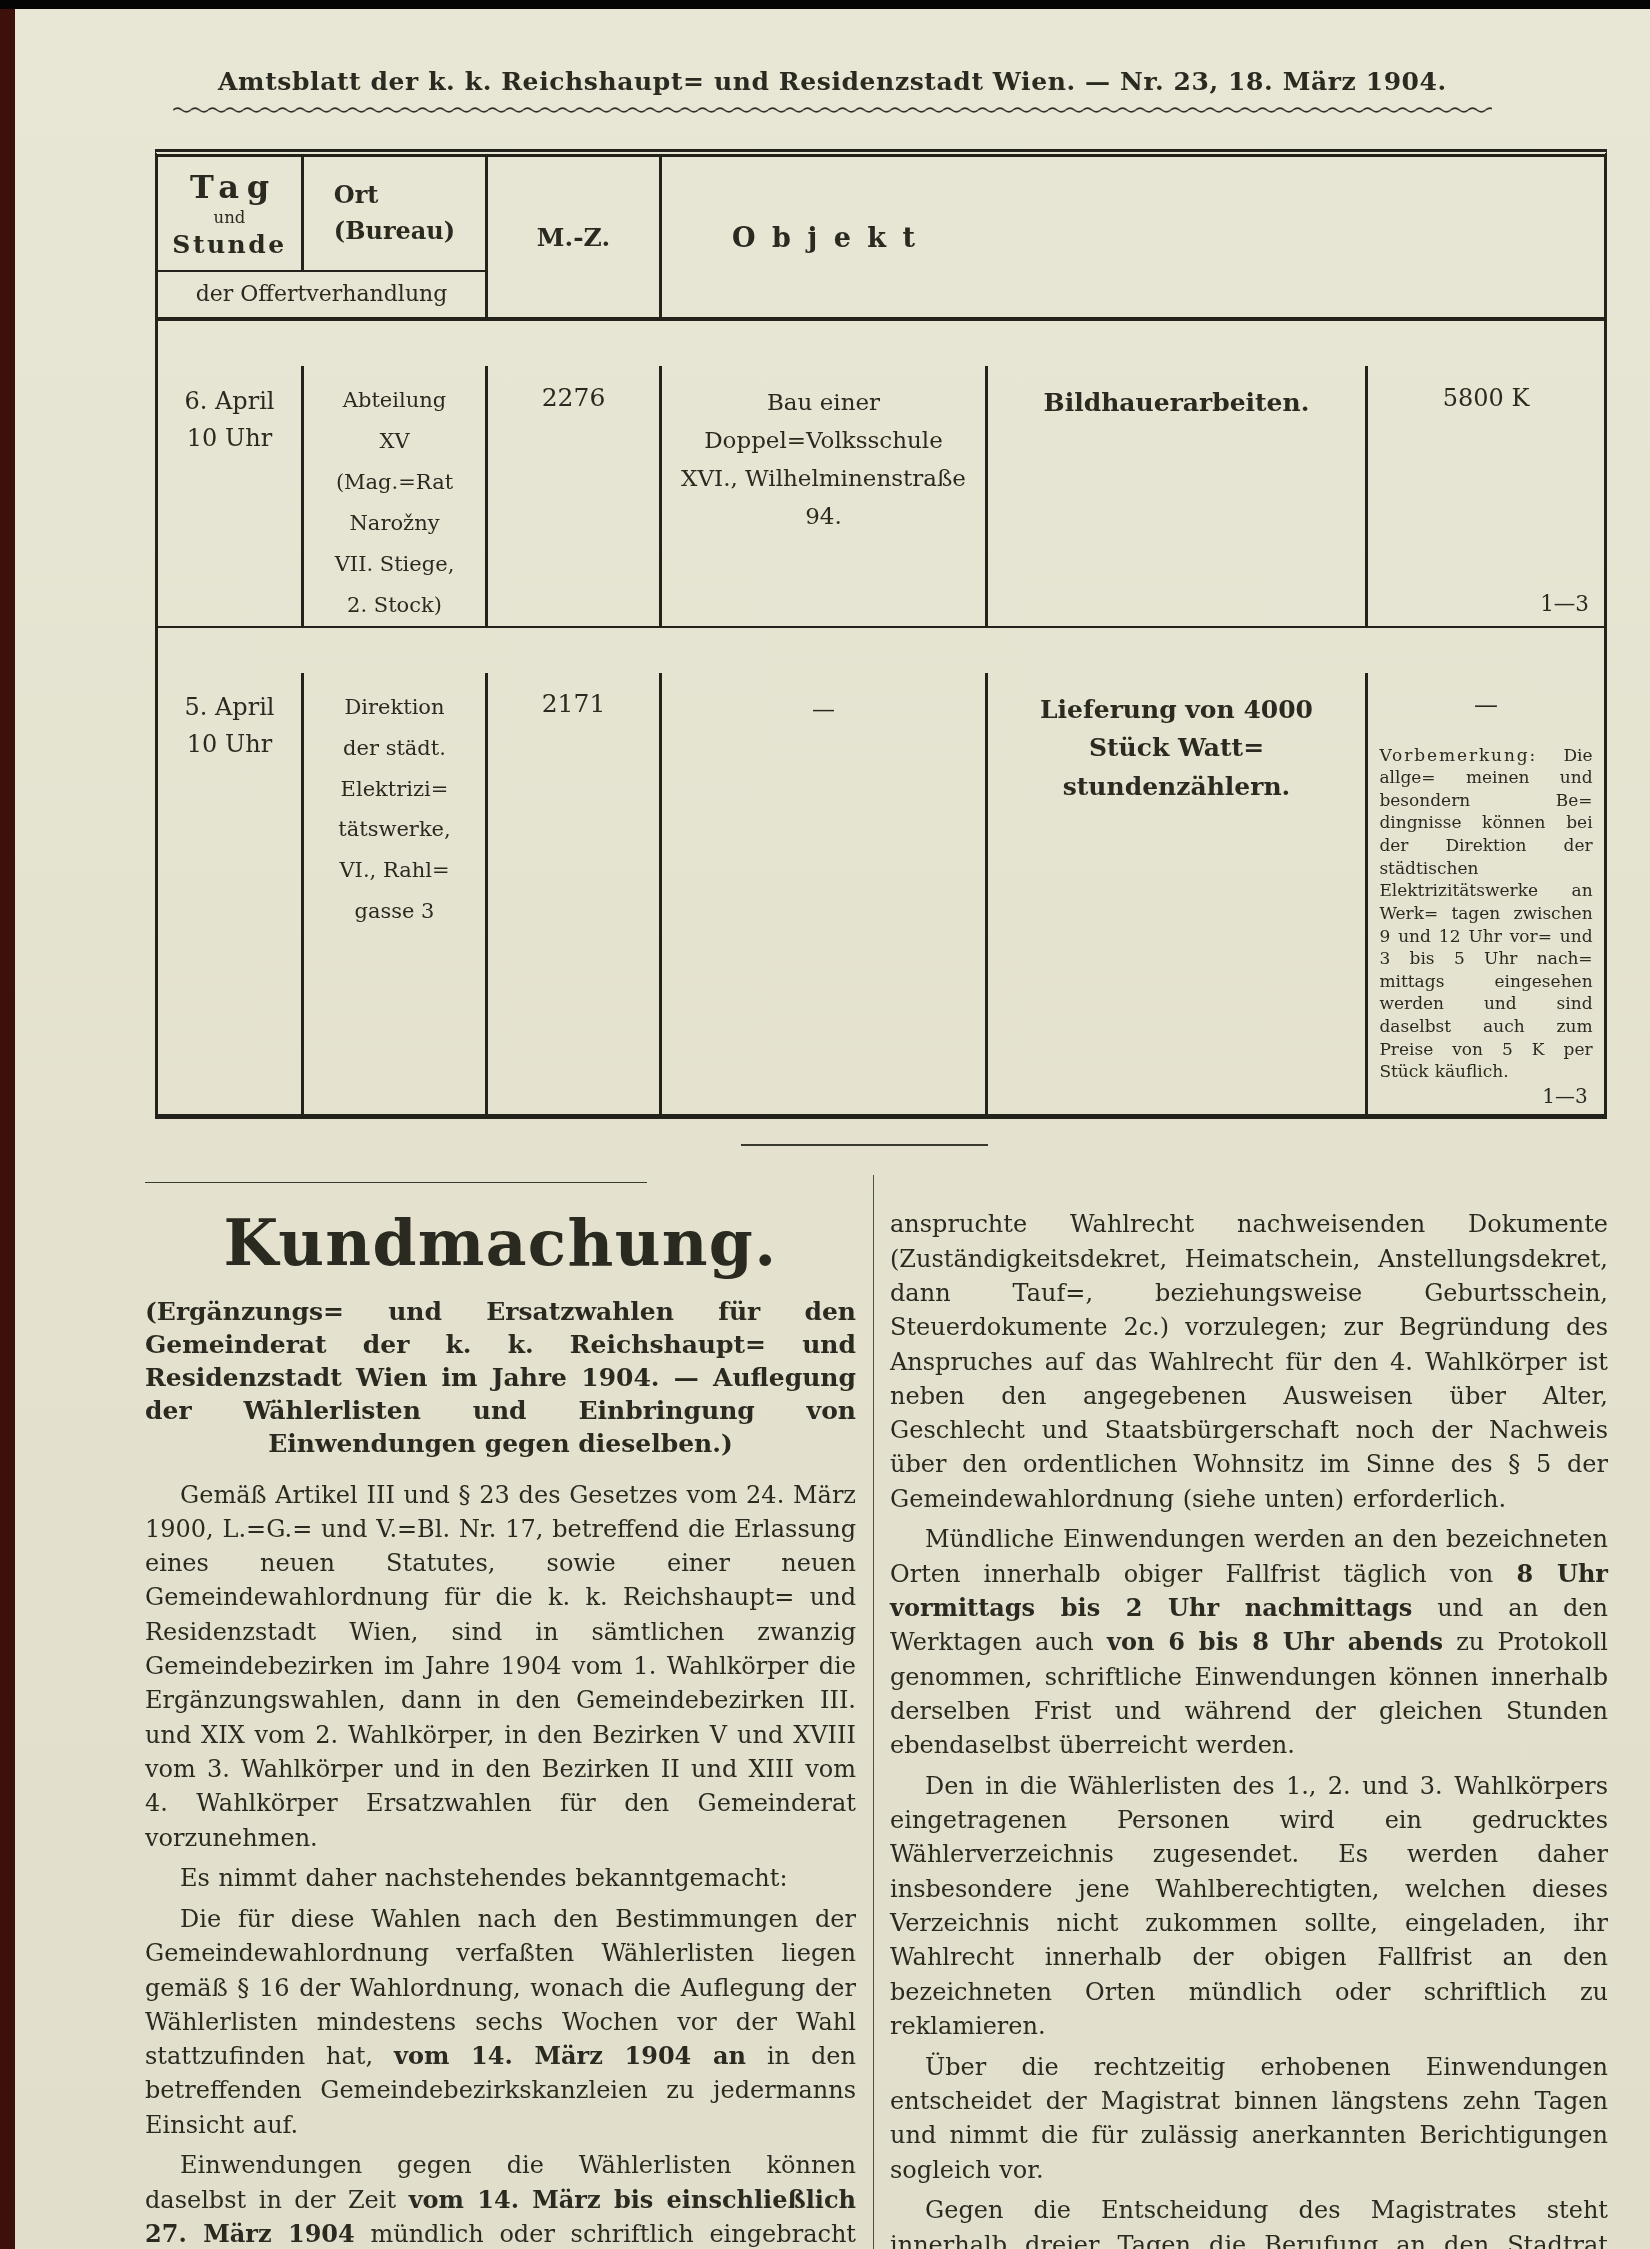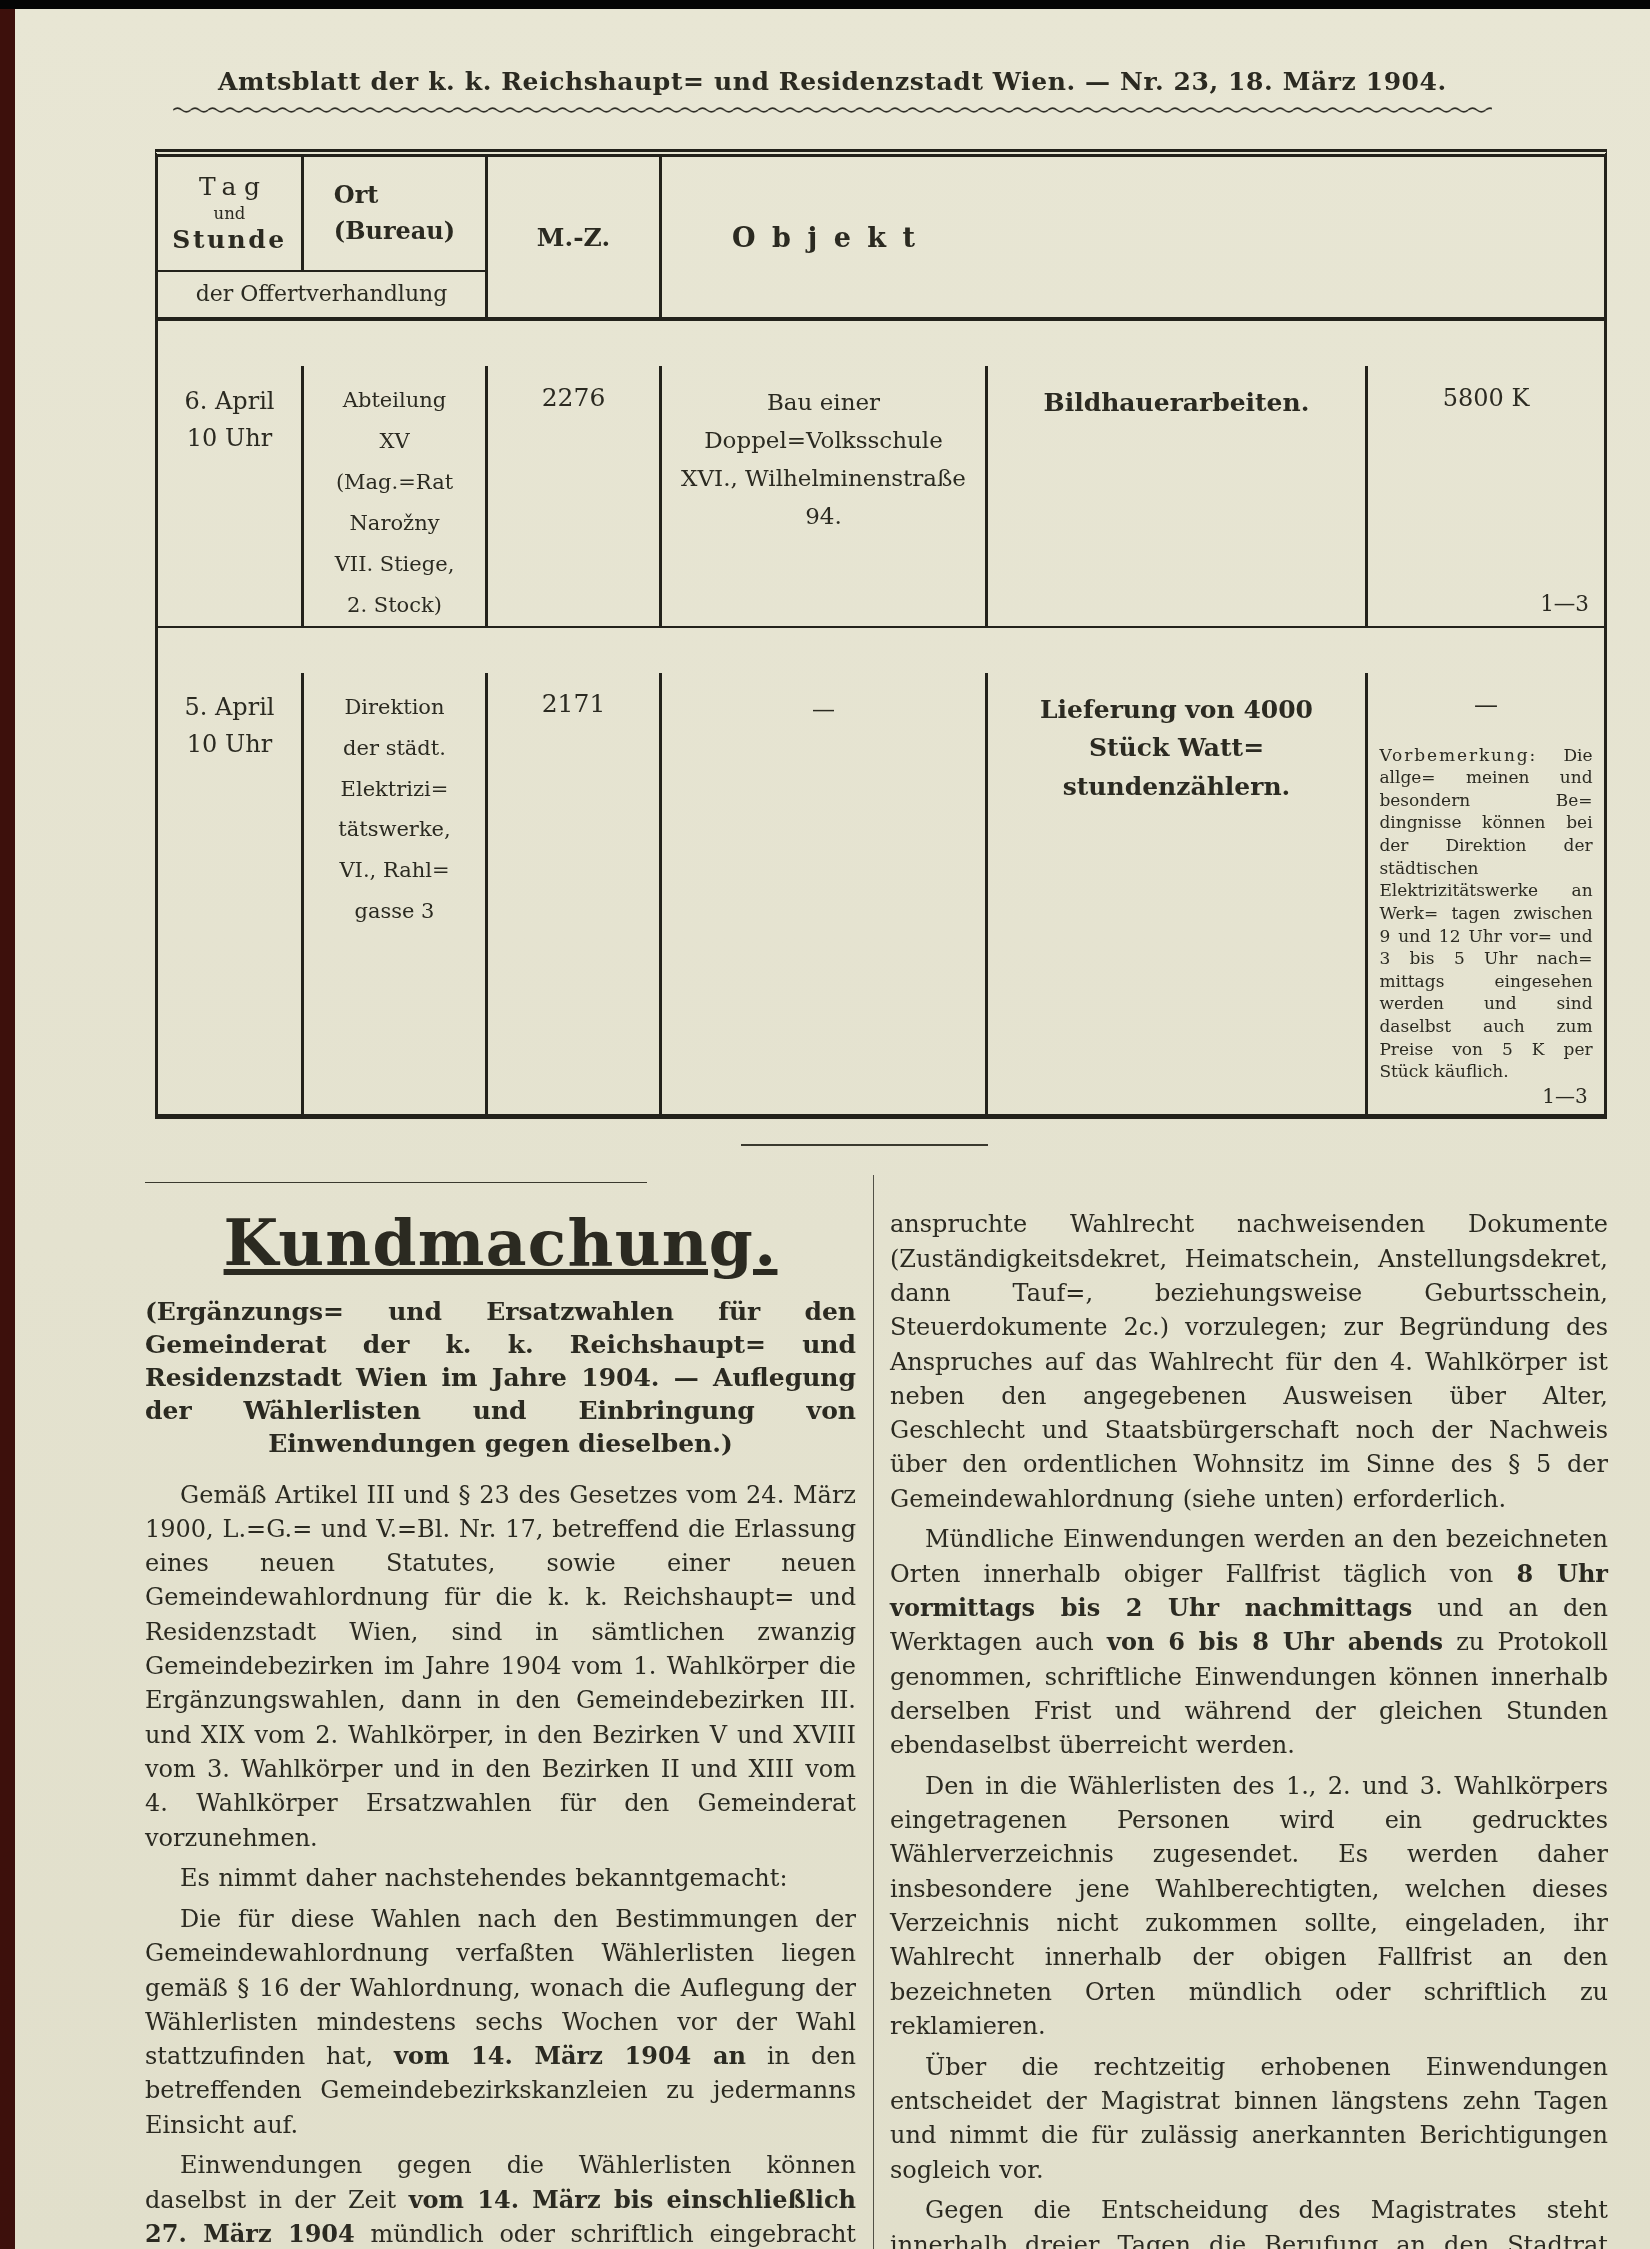--- a/index.html
+++ b/index.html
@@ -23,21 +23,21 @@
     margin:34px 0 0 140px;width:1452px;box-sizing:border-box;
     border:3.2px solid #23221b;border-top:8.2px double #23221b;border-bottom:5.7px solid #23221b;
   }
   .thead{display:grid;grid-template-columns:143px 184px 174px 326px 380px 1fr;border-bottom:4.4px solid #23221b;min-height:160px;}
   .h12{grid-column:1/3;display:flex;flex-direction:column;}
   .h12top{flex:1;display:grid;grid-template-columns:143px 1fr;}
   .h12cell{display:flex;flex-direction:column;justify-content:center;align-items:center;padding:9px 0;}
   .h12cell + .h12cell{border-left:3.2px solid #23221b;}
   .h12bot{border-top:2.5px solid #23221b;text-align:center;font-size:22px;padding:9px 0 11.4px;}
   .hcell{border-left:3.2px solid #23221b;display:flex;flex-direction:column;justify-content:center;align-items:center;text-align:center;padding:6.3px;}
-  .ht-tag{font-weight:400;font-size:25px;letter-spacing:7.6px;text-indent:7.6px;}
+  .ht-tag{font-weight:700;font-size:32px;letter-spacing:7.6px;text-indent:7.6px;}
   .ht-und{font-size:16.5px;margin:2.5px 0;}
   .ht-stunde{font-weight:700;font-size:25px;letter-spacing:2.5px;}
   .ht-ort{font-weight:700;font-size:24px;line-height:1.5;}
   .hm{font-weight:700;font-size:25px;}
   .hobj{font-weight:700;font-size:27px;letter-spacing:16.5px;text-indent:16.5px;}
   .hgeg1{font-weight:700;font-size:27px;letter-spacing:11.4px;text-indent:11.4px;}
   .hgeg2{font-size:23.4px;margin-top:7.6px;}
   .hkost{font-weight:700;font-size:24px;line-height:1.55;}
   .brow{display:grid;grid-template-columns:143px 184px 174px 326px 380px 1fr;}
   .brow + .brow{border-top:2.5px solid #23221b;}
@@ -56,21 +56,21 @@
   .note-label{letter-spacing:1.9px;}
   .refnum{text-align:right;font-size:20px;padding:1.3px 5px 6.3px 0;}
   
   .mid-rule{width:247px;height:1.9px;background:#3a392e;margin:25px 0 0 726px;}
   
   .cols{display:flex;align-items:flex-start;margin-top:29px;padding-left:130px;}
   .col-left{width:711px;}
   .col-right{width:718px;margin-left:16.5px;border-left:1.9px solid rgba(45,44,36,.8);padding-left:16.5px;padding-top:32px;box-sizing:content-box;}
   .section-ref{font-size:25px;}
   .section-rule{width:502px;border-bottom:1.9px solid #3a392e;margin-top:6.3px;}
-  .section-title{text-align:center;font-weight:700;font-size:63px;letter-spacing:1.3px;margin:23px 0 15px;text-decoration:underline;}
+  .section-title{text-align:center;font-weight:700;font-size:63px;letter-spacing:1.3px;margin:23px 0 15px;}
   .section-subtitle{font-weight:700;font-size:25px;line-height:1.32;text-align:justify;text-align-last:center;margin-bottom:18px;}
   .body-par{font-size:24px;line-height:1.43;text-align:justify;text-indent:35px;margin:0 0 6.3px;word-spacing:1px;}
   .body-par.noindent{text-indent:0;}
   .b{font-weight:700;}
 </style>
 </head>
 <body>
 
 <div class="edge-left"></div>
 <div class="edge-top"></div>

